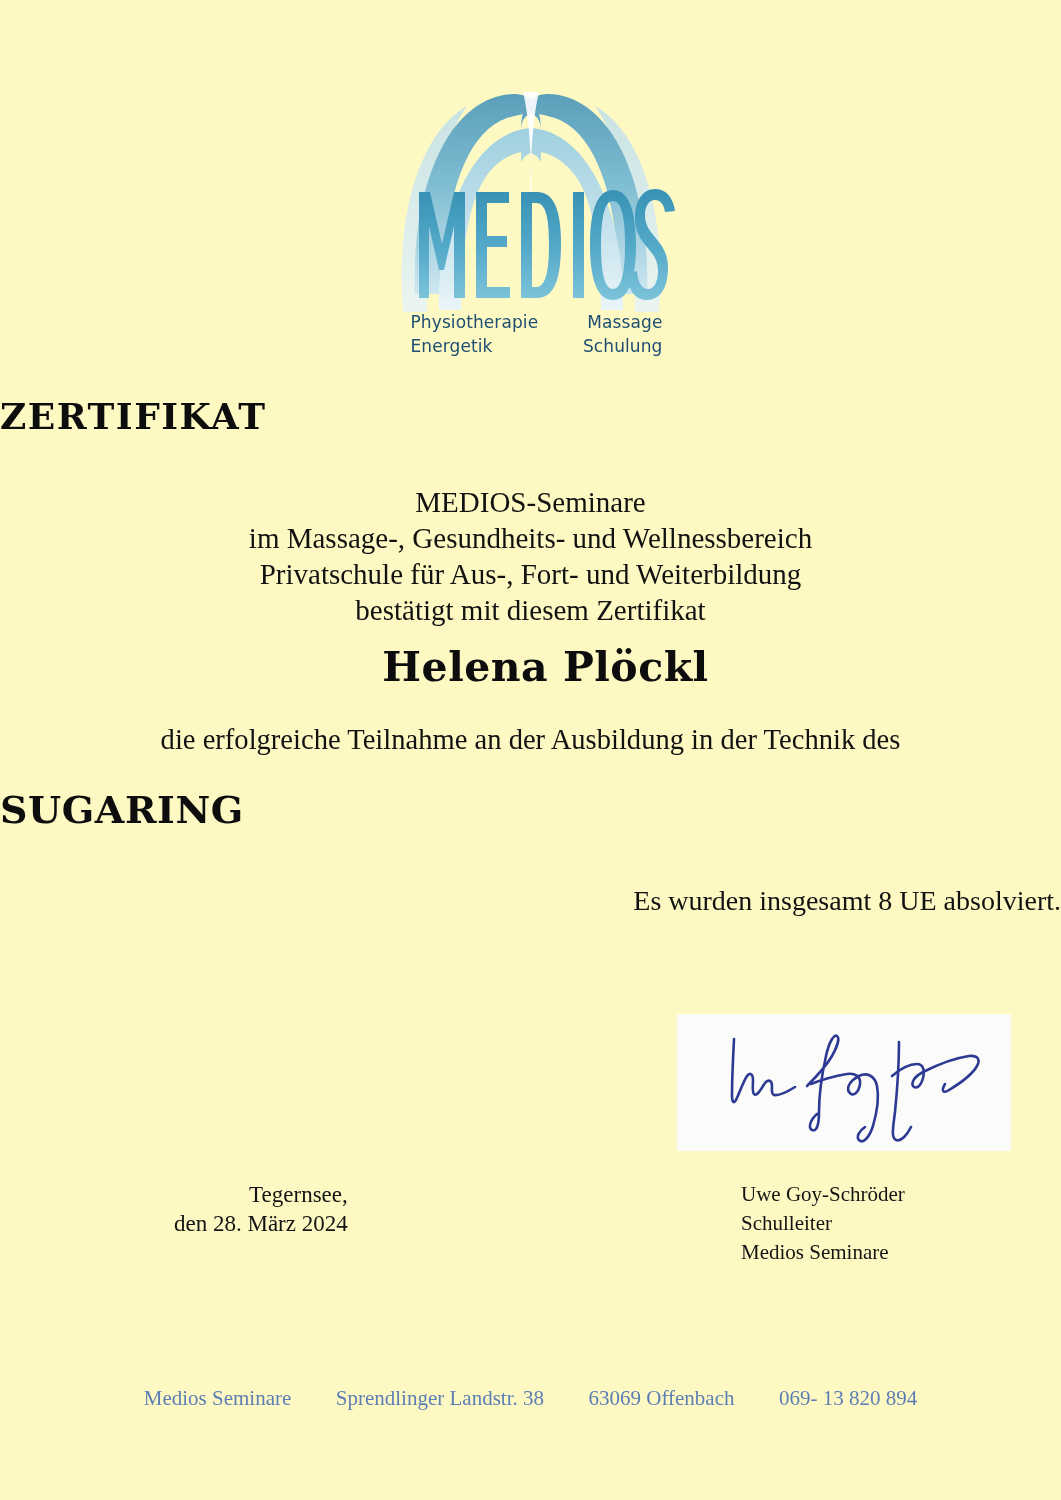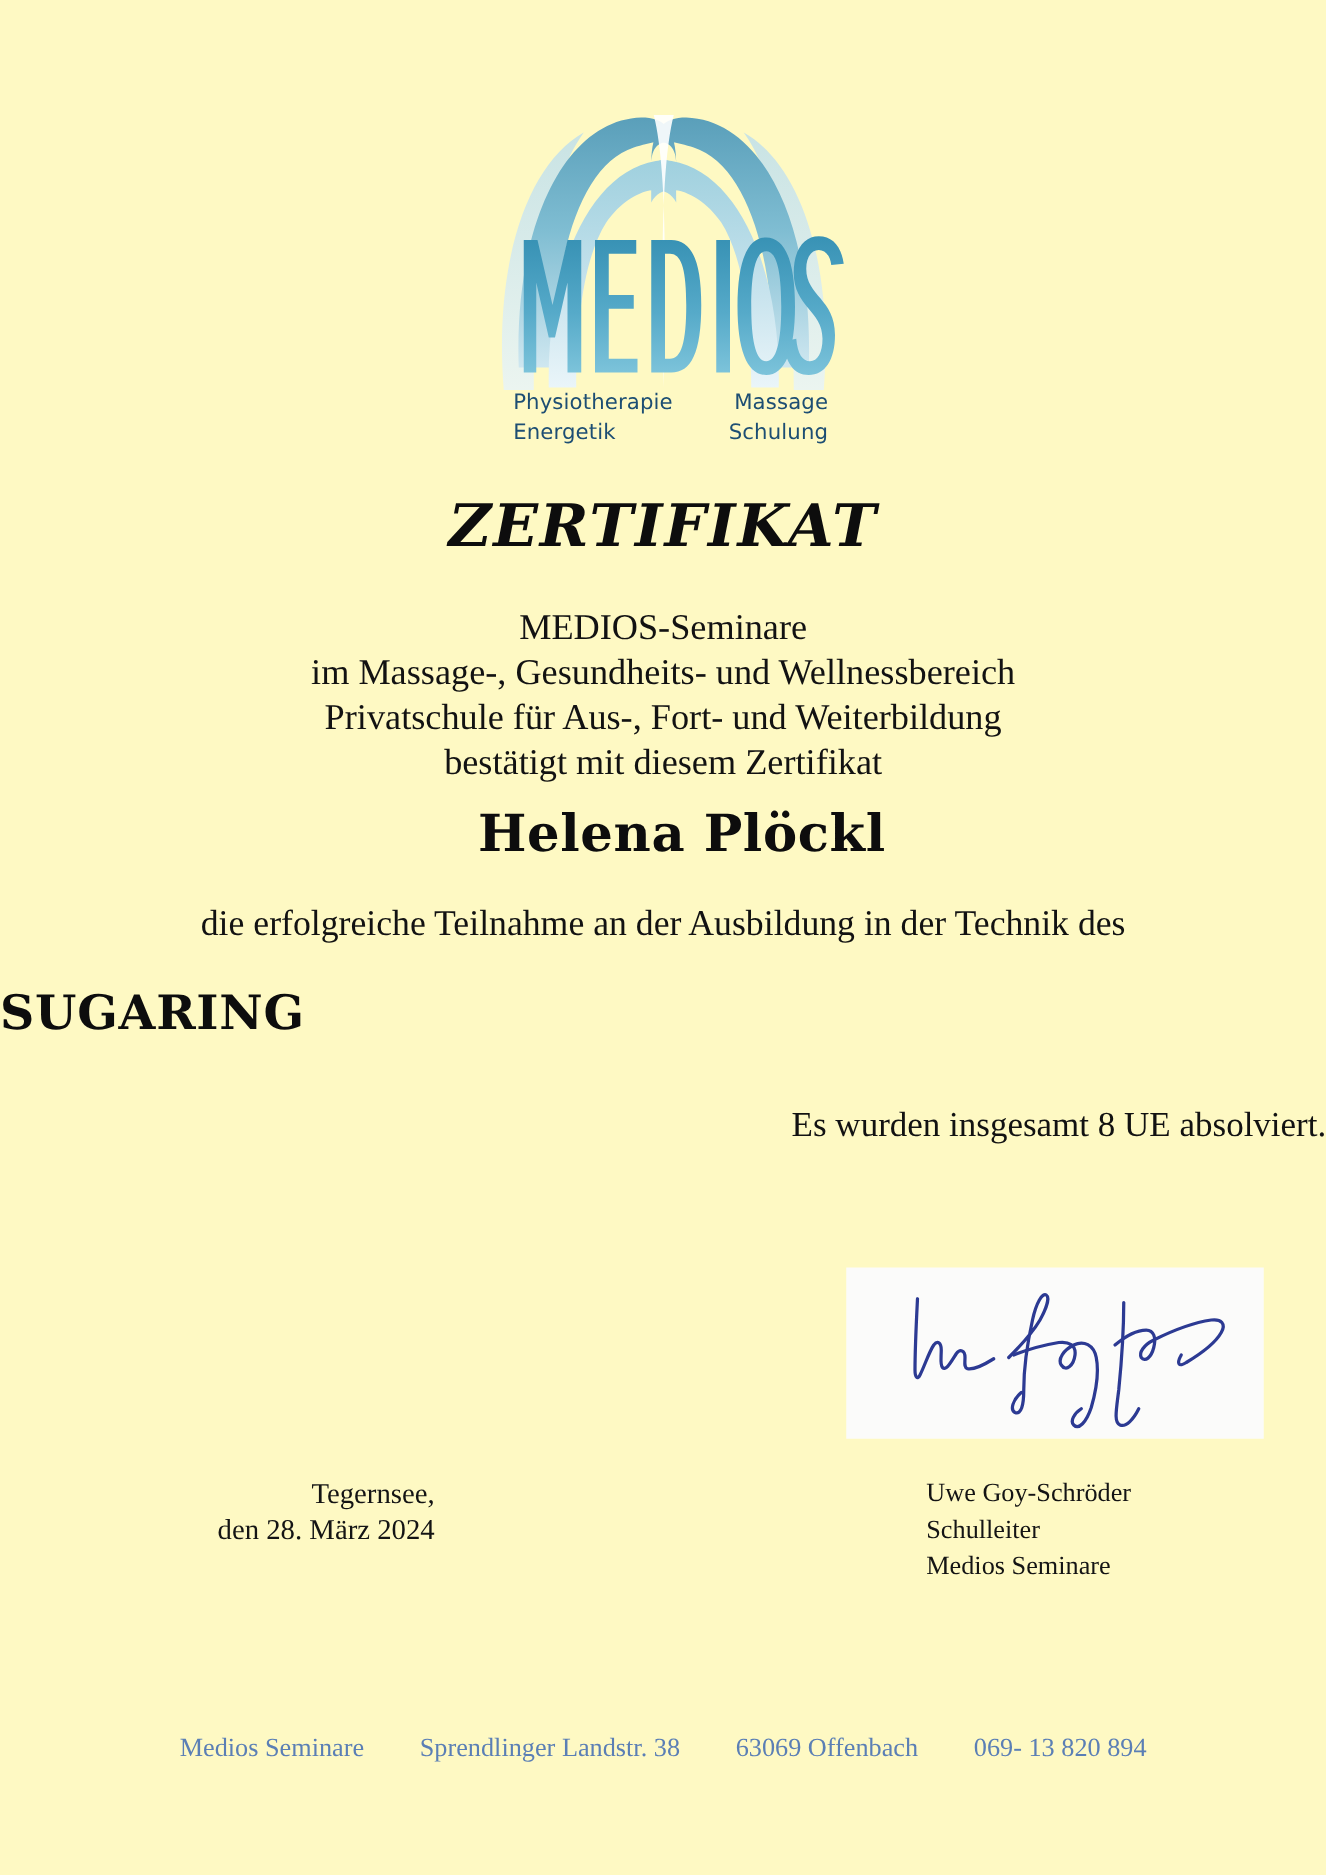--- a/index.html
+++ b/index.html
@@ -60,28 +60,26 @@
   }
   .logo-captions .col-left { padding-left: 22px; text-align: left; }
   .logo-captions .col-right { padding-right: 18px; text-align: right; }
   .logo-captions div > span { display: block; white-space: nowrap; }
 
   
   .cert-title {
     position: absolute;
     left: 0; right: 0;
     top: 398px;
-    text-align: center;
     font-family: "DejaVu Serif", "Liberation Serif", serif;
     font-weight: bold;
-    font-size: 47px;
+    font-size: 36px;
     letter-spacing: 1.5px;
     color: #0d0d0d;
     line-height: 1;
-    font-style: italic;
   }
 
   .intro {
     position: absolute;
     left: 0; right: 0;
     top: 484px;
     text-align: center;
     font-size: 29px;
     line-height: 36px;
     color: #121212;

